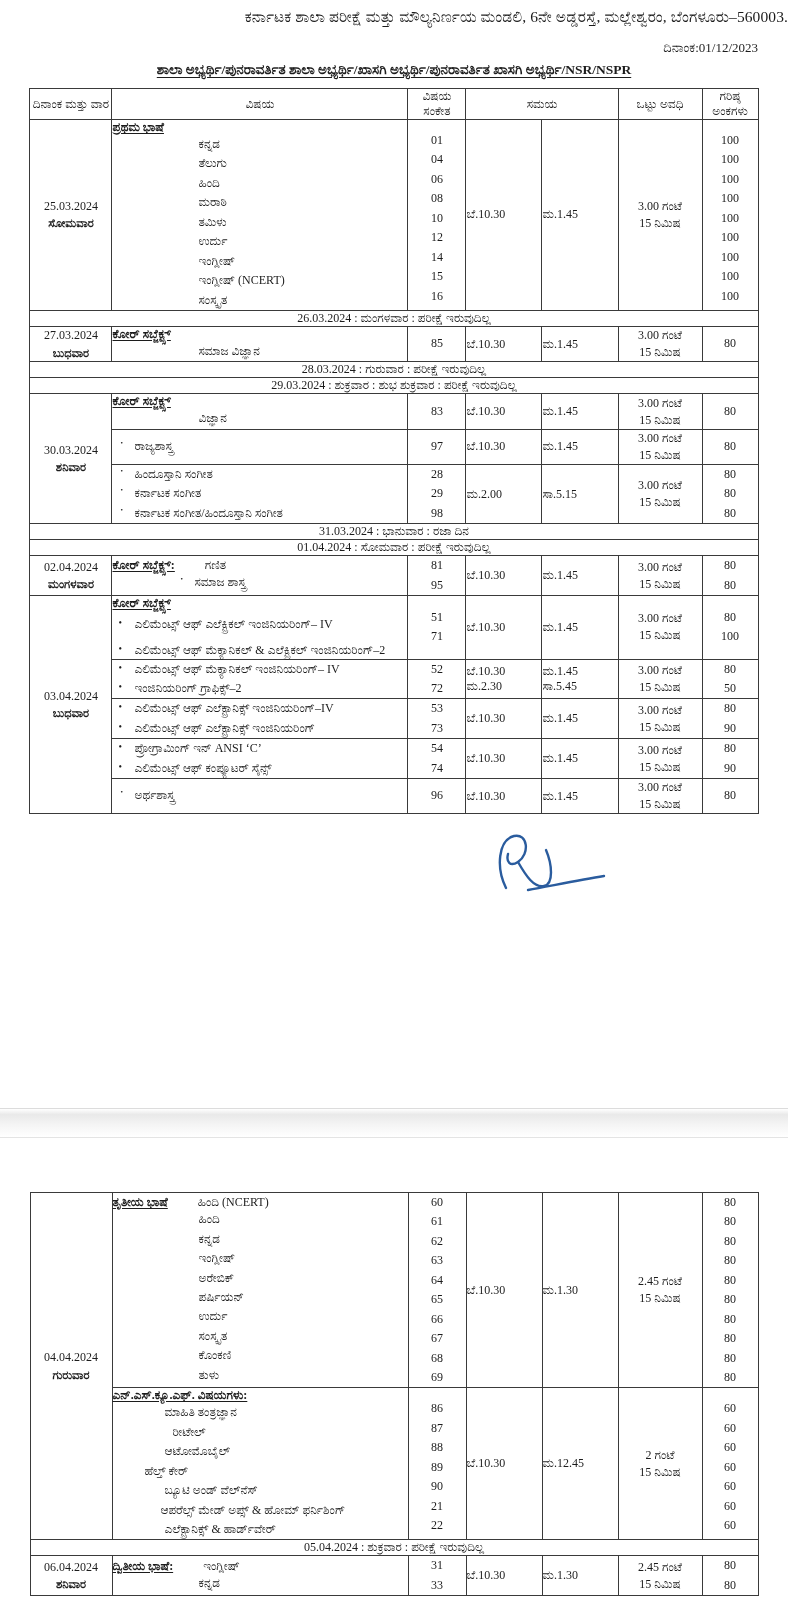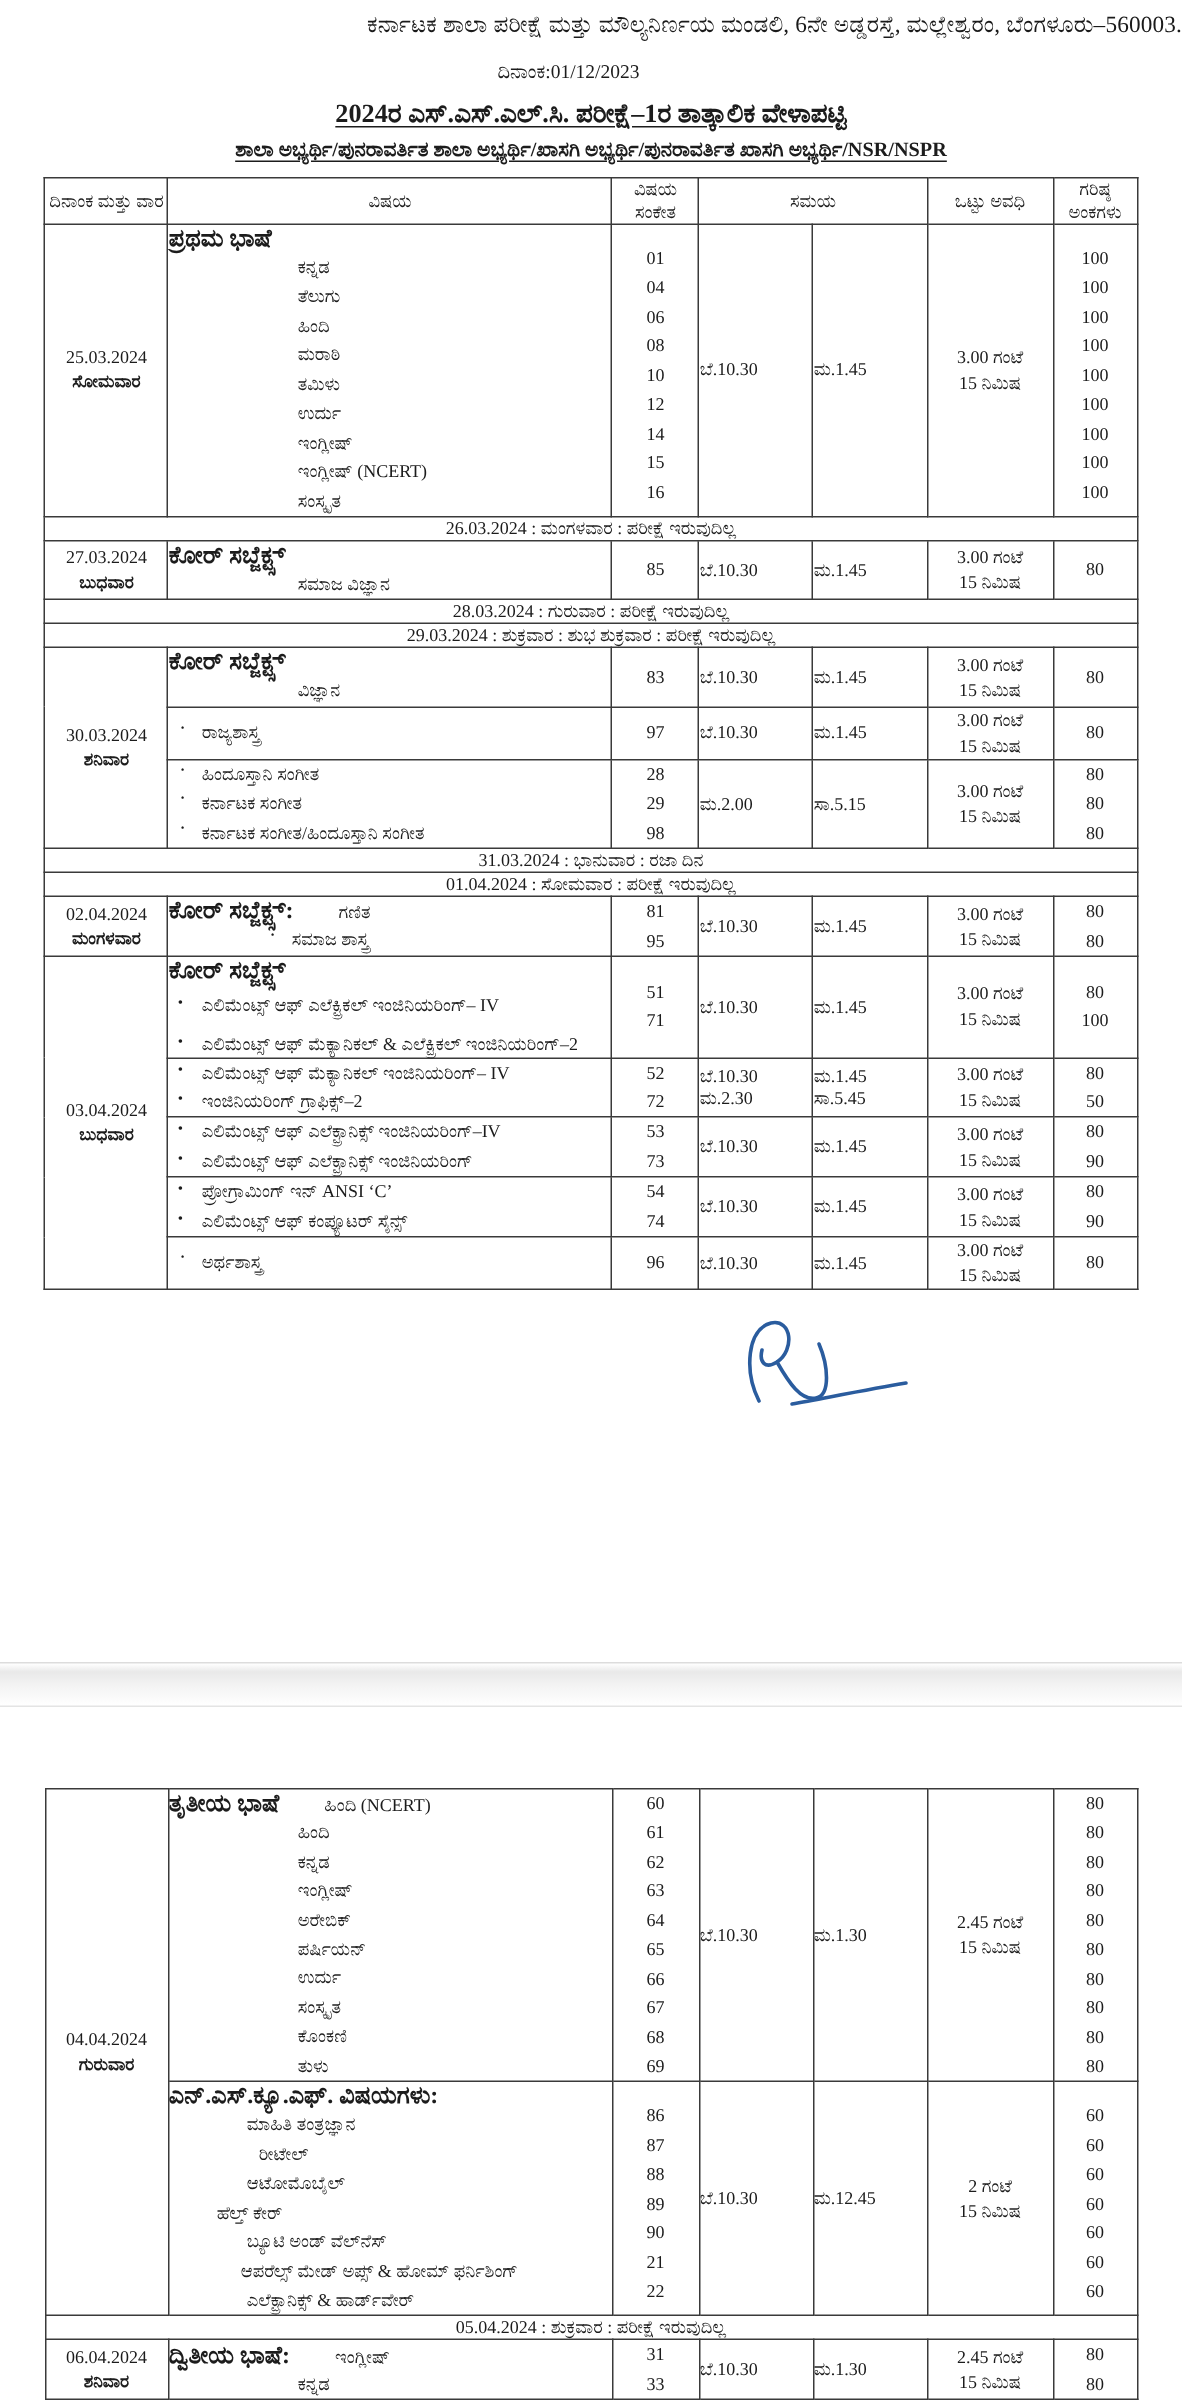--- a/index.html
+++ b/index.html
@@ -37,21 +37,21 @@
     width:46px;height:46px;display:block;opacity:.72;
   }
   .org-line{
     text-align:right;
     font-size:15.5px;
     margin-top:8px;
     color:#1a1a1a;
     letter-spacing:.1px;
   }
   .date-line{
-    text-align:center;
+    text-align:right;
     font-size:13px;
     margin-top:14px;
     padding-right:30px;
   }
   .title-main{
     text-align:center;
     font-size:17.5px;
     font-weight:bold;
     margin-top:9px;
     text-decoration:underline;
@@ -102,23 +102,24 @@
   }
   td.date-cell .wd{font-weight:bold;font-size:11.5px;display:block;}
   td.subj-cell{padding:3px 4px 3px 6px;}
   td.code-cell{text-align:center;line-height:1.62;font-size:12px;}
   td.time-cell{text-align:left;font-size:12px;}
   td.dur-cell{text-align:center;font-size:11.5px;line-height:1.42;}
   td.max-cell{text-align:center;line-height:1.62;font-size:12px;}
 
   .grp-head{
     font-weight:bold;
+    text-decoration:underline;
     text-underline-offset:2px;
     display:inline-block;
-    font-size:16px;
+    font-size:12px;
   }
   .subj-list{list-style:none;margin:0;padding:0;}
   .subj-list li{
     line-height:1.62;
     padding-left:86px;
     font-size:12px;
     white-space:nowrap;
   }
   .inline-first{
     display:flex;gap:30px;align-items:baseline;
@@ -165,21 +166,20 @@
   .p2-top{height:54px;}
 </style>
 </head>
 <body>
 
 <div class="page page1">
 
 
   <div class="org-line">ಕರ್ನಾಟಕ ಶಾಲಾ ಪರೀಕ್ಷೆ ಮತ್ತು ಮೌಲ್ಯನಿರ್ಣಯ ಮಂಡಲಿ, 6ನೇ ಅಡ್ಡರಸ್ತೆ, ಮಲ್ಲೇಶ್ವರಂ, ಬೆಂಗಳೂರು–560003.</div>
   <div class="date-line">ದಿನಾಂಕ:01/12/2023</div>
-  <div class="title-main">2024ರ ಎಸ್.ಎಸ್.ಎಲ್.ಸಿ. ಪರೀಕ್ಷೆ–1ರ ತಾತ್ಕಾಲಿಕ ವೇಳಾಪಟ್ಟಿ</div>
   <div class="title-sub">ಶಾಲಾ ಅಭ್ಯರ್ಥಿ/ಪುನರಾವರ್ತಿತ ಶಾಲಾ ಅಭ್ಯರ್ಥಿ/ಖಾಸಗಿ ಅಭ್ಯರ್ಥಿ/ಪುನರಾವರ್ತಿತ ಖಾಸಗಿ ಅಭ್ಯರ್ಥಿ/NSR/NSPR</div>
 
   <table class="sched">
     <colgroup>
       <col class="c-date">
         <col class="c-subj">
         <col class="c-code">
       <col class="c-t1">
         <col class="c-t2">
         <col class="c-dur">

